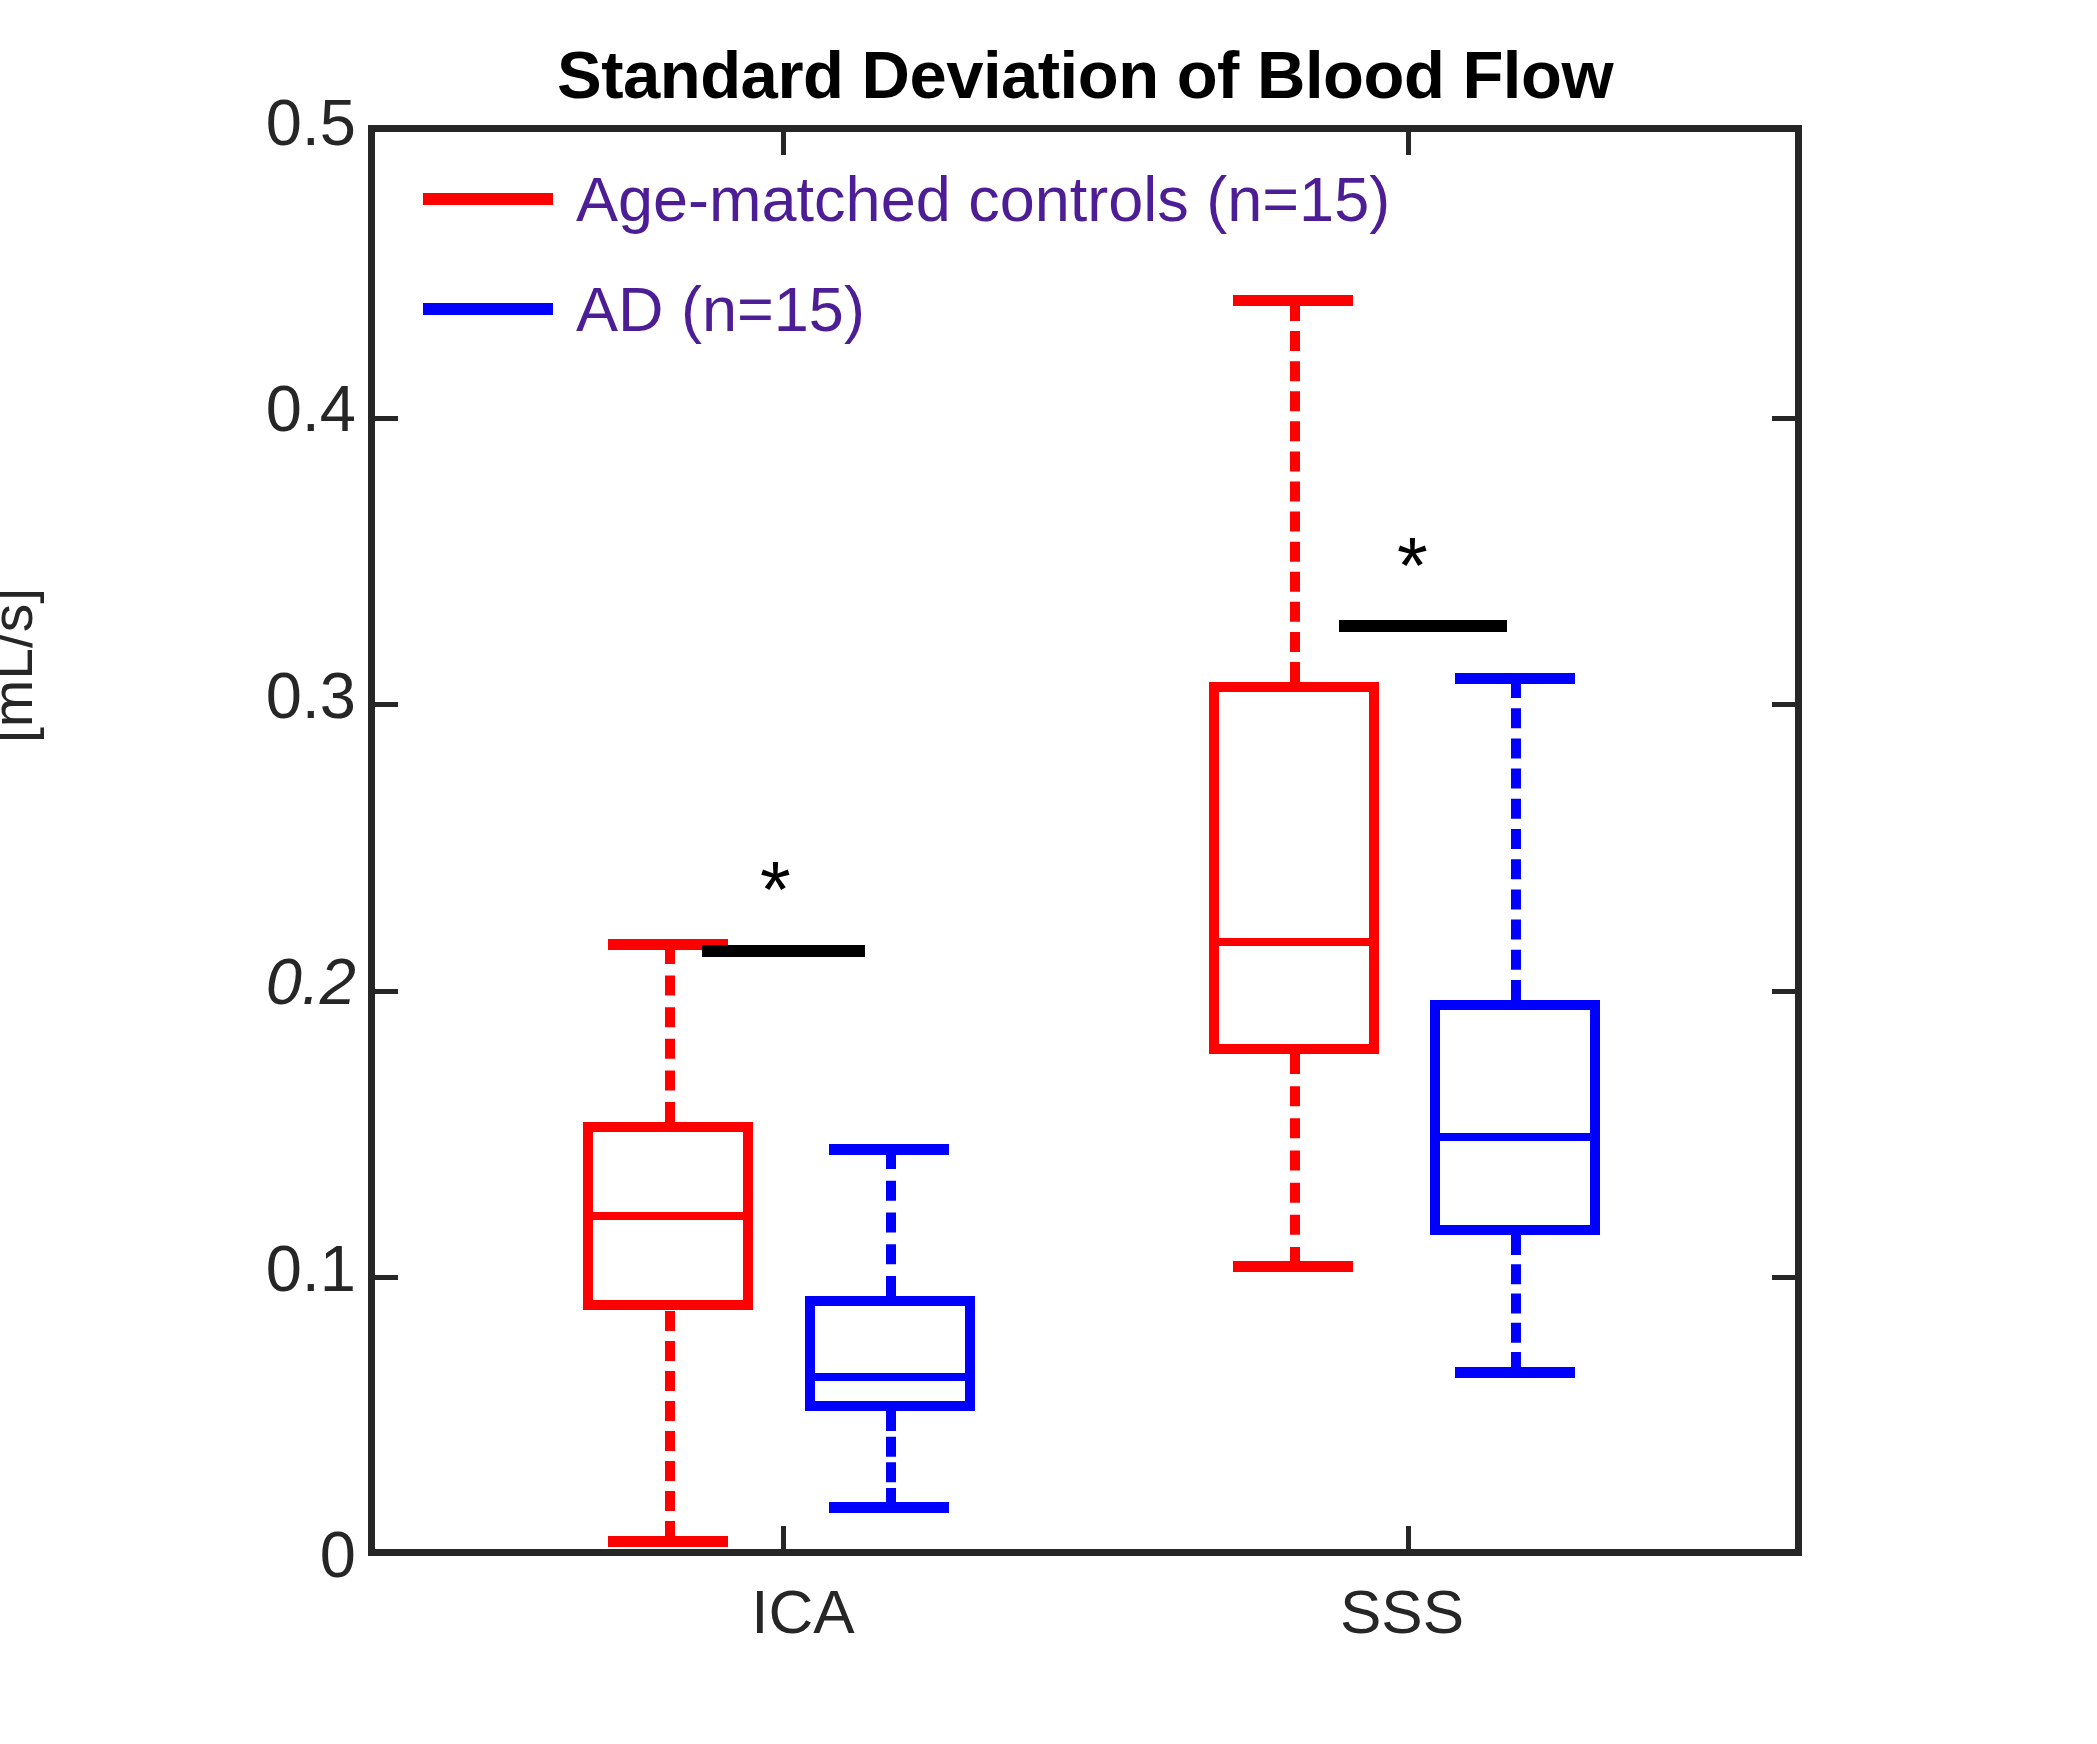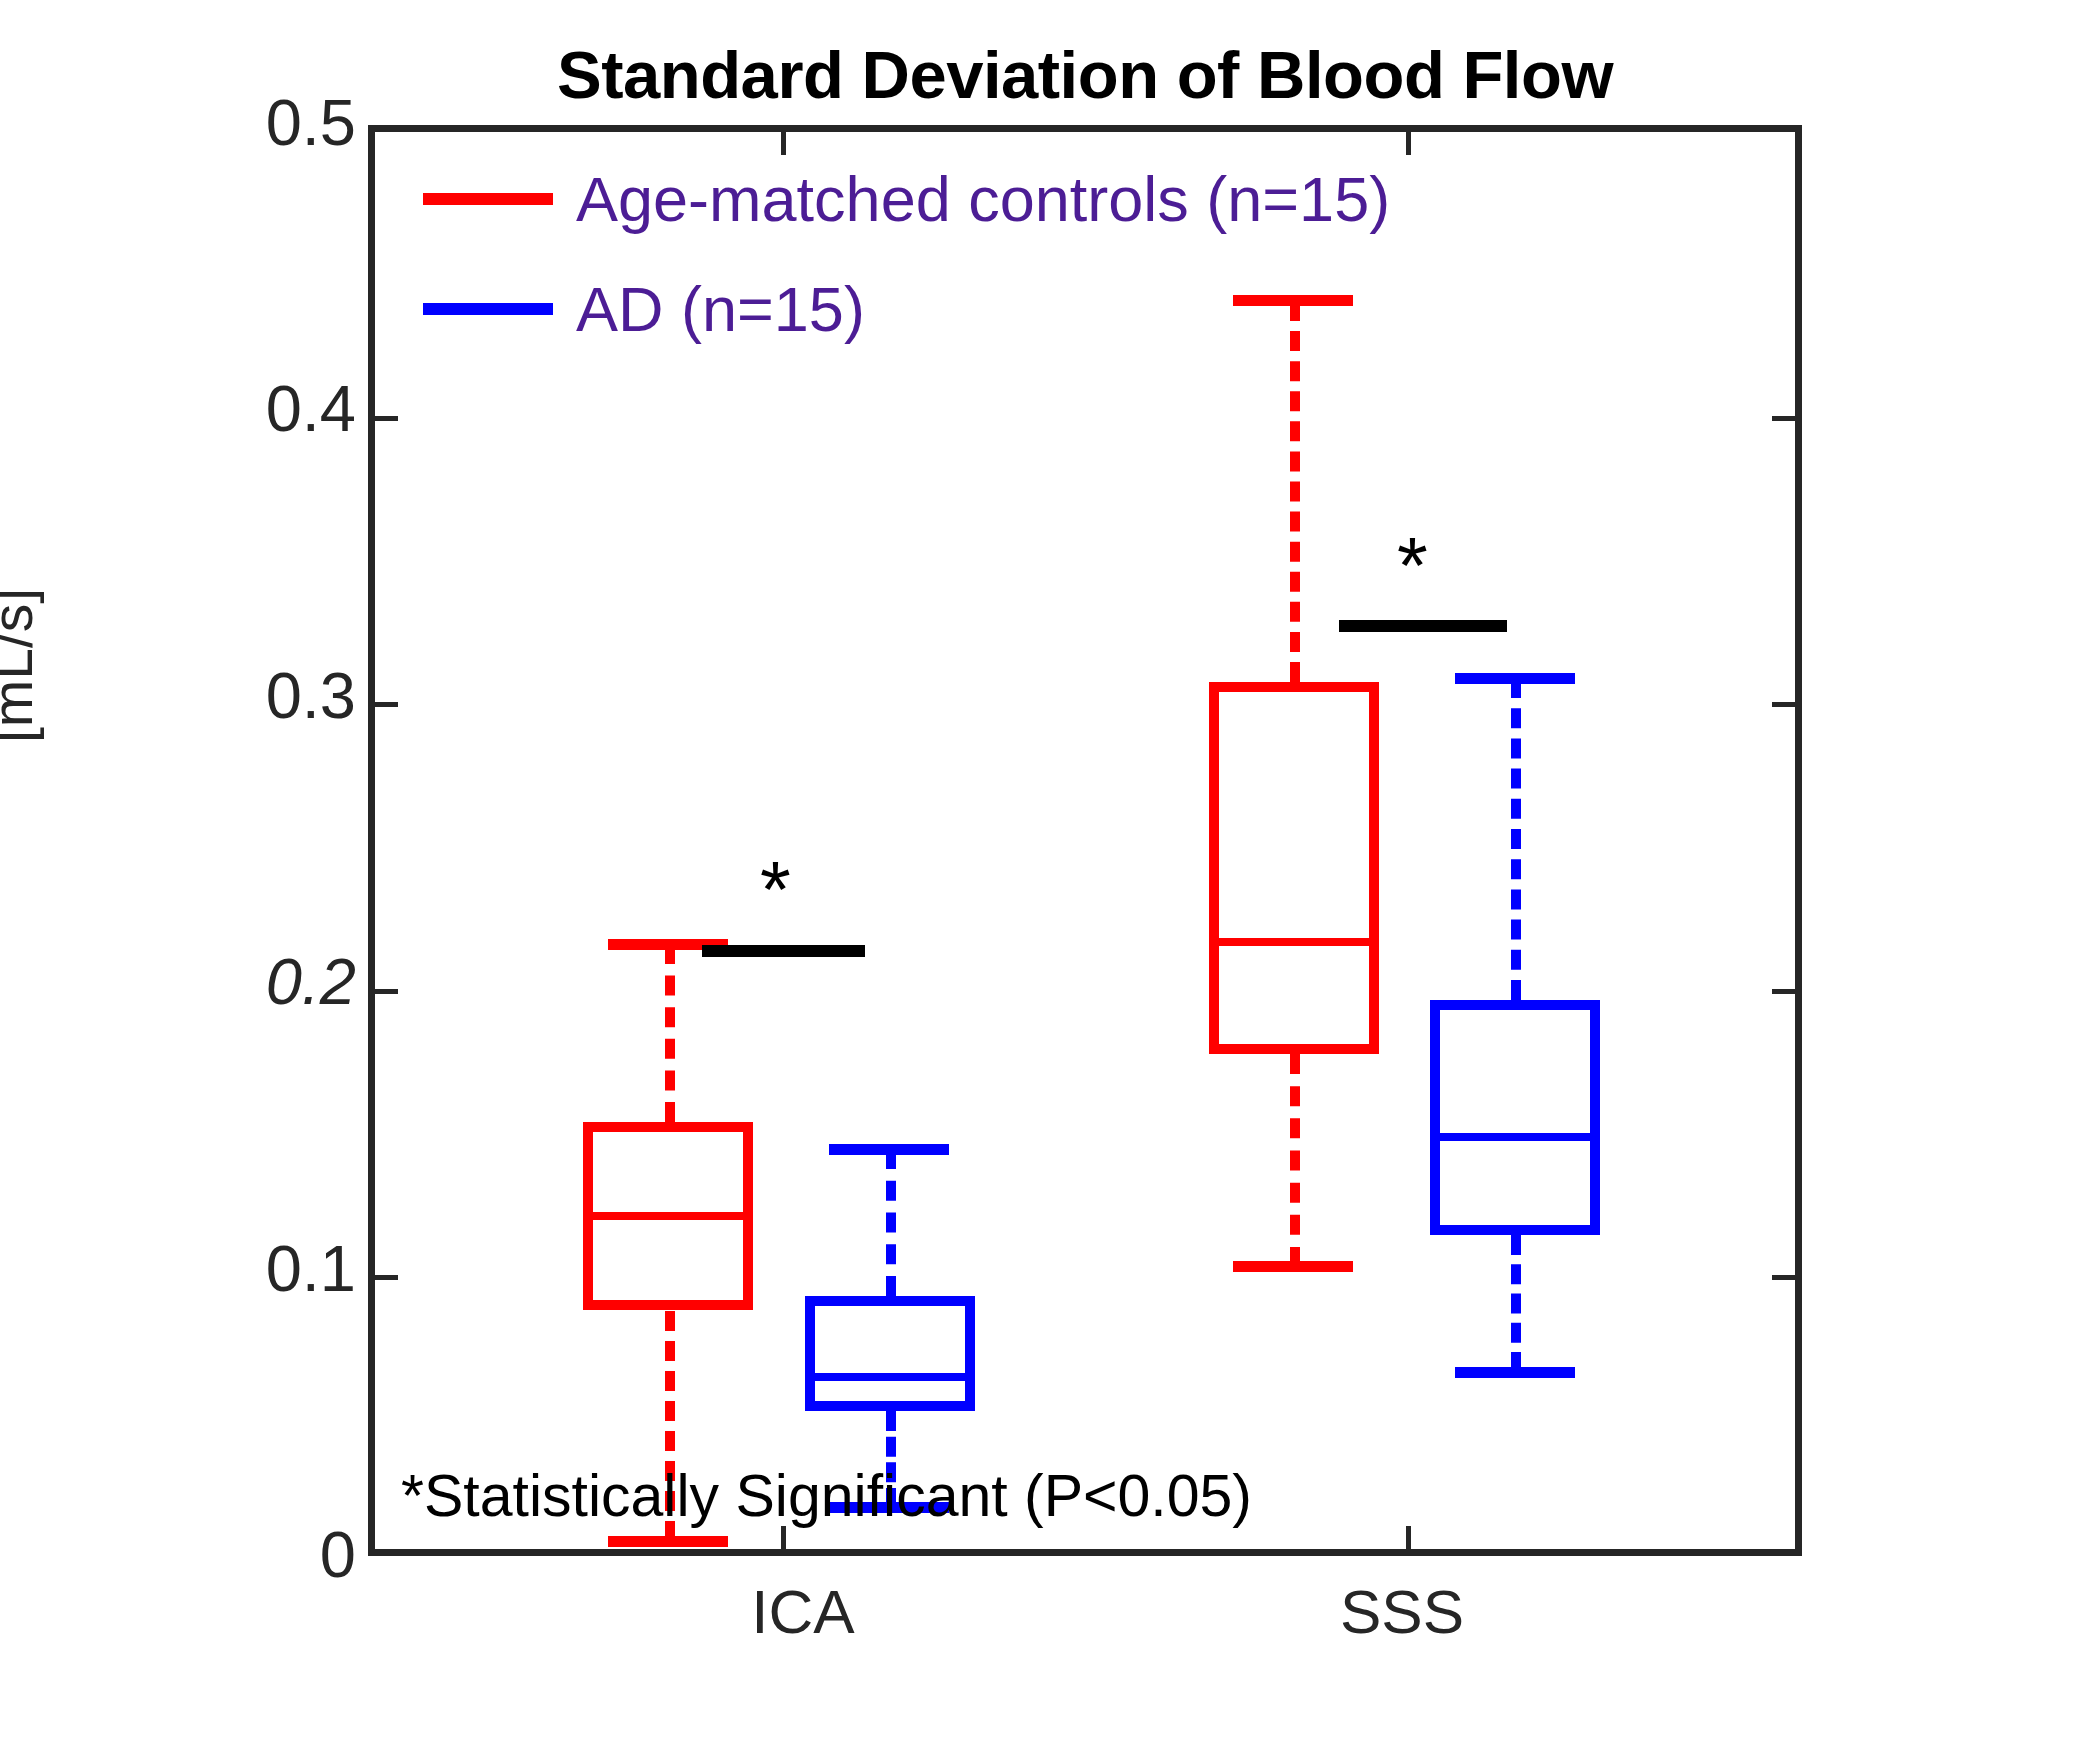--- a/index.html
+++ b/index.html
@@ -151,18 +151,17 @@
         <div class="bp-whisker" style="left:1136px;top:1103px;height:137px;border-left-width:10.5px;border-left-color:#0000FF;"></div>
         <div class="bp-cap" style="left:1080px;top:1235px;width:120px;height:10.5px;background:#0000FF;"></div>
       </div>
 
       <div class="sig-bar" style="left:327px;top:813px;width:163px;"></div>
       <div class="sig-star" style="left:385px;top:718px;">*</div>
 
       <div class="sig-bar" style="left:964px;top:488px;width:168px;"></div>
       <div class="sig-star" style="left:1022px;top:394px;">*</div>
 
-      <div id="footnote" style="left:26px;top:1335px;">*Statistically Significant (P&lt;0.05)</div>
 
     </div>
   </div>
 </div>
 
 
 </body></html>

